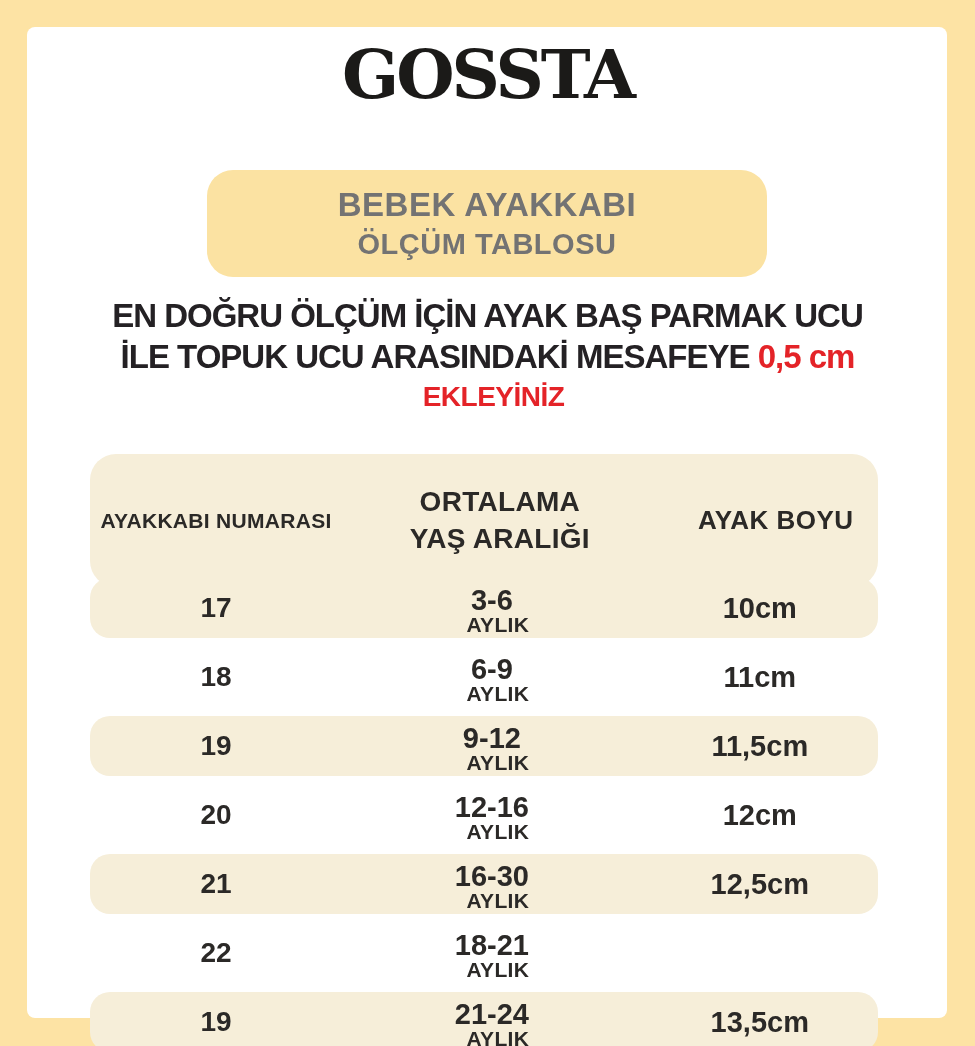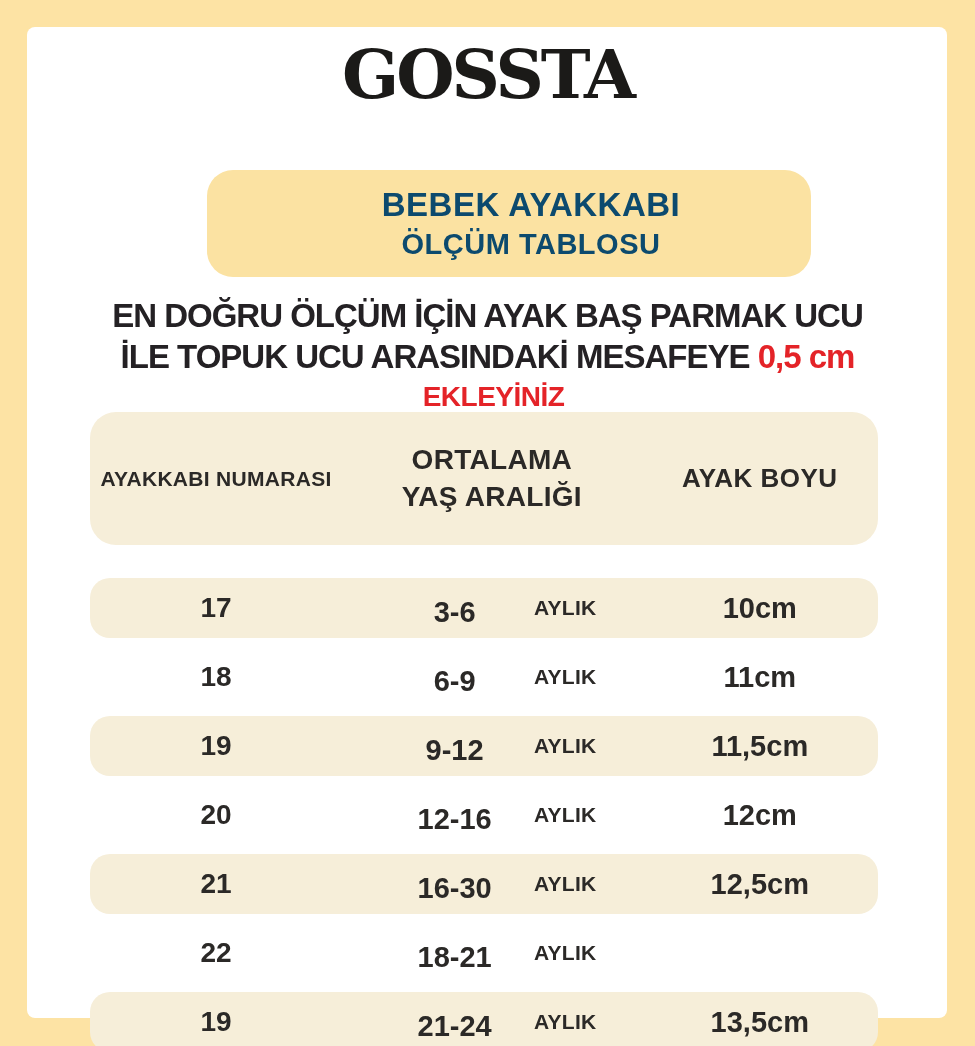--- a/index.html
+++ b/index.html
@@ -22,59 +22,59 @@
     font-family:"DejaVu Serif",serif;
     font-weight:700;font-size:67px;line-height:1.05;
     letter-spacing:-3px;color:#1b1a18;
   }
   
   .title-box{
     position:absolute;left:207px;top:170px;
     width:560px;height:107px;border-radius:26px;
     background:#fbe2a2;
     display:flex;flex-direction:column;align-items:center;justify-content:center;
-    gap:4px;color:#0c4a6e;padding-left:44px;
+    gap:4px;color:#737373;
   }
   .title-line1{font-size:33px;font-weight:700;letter-spacing:.5px;}
   .title-line2{font-size:29px;font-weight:700;letter-spacing:.5px;}
   
   .instruction{
     position:absolute;left:40px;top:296px;width:895px;
     text-align:center;color:#242124;
     font-size:33px;font-weight:700;letter-spacing:-1px;line-height:1.24;
   }
   .red{color:#e42328;}
   .instr-line3{
     position:absolute;left:0;top:381px;width:975px;
     text-align:center;color:#e42328;
     font-size:28px;font-weight:700;letter-spacing:-.5px;padding-left:6px;
   }
   
   .thead{
-    position:absolute;left:90px;top:412px;
+    position:absolute;left:90px;top:454px;
     width:788px;height:133px;border-radius:26px;
     background:#f6eed9;color:#2b2927;
-    display:grid;grid-template-columns:32% 38% 30%;align-items:center;
+    display:grid;grid-template-columns:32% 38% 30%;align-items:center;gap:8px;
   }
   .th{display:flex;flex-direction:column;align-items:center;justify-content:center;}
   .th-c1{font-size:21px;font-weight:700;letter-spacing:.3px;}
   .th-c2{font-size:28px;font-weight:700;line-height:1.32;letter-spacing:.3px;}
   .th-c3{font-size:26px;font-weight:700;letter-spacing:.5px;}
   .rows{position:absolute;left:90px;top:578px;width:788px;}
   .t-row{
     position:relative;width:788px;height:60px;margin-bottom:9px;
     border-radius:20px;
     display:grid;grid-template-columns:32% 38% 30%;align-items:center;
     color:#2b2927;
   }
   .t-row:nth-child(odd){background:#f6eed9;}
   .t-row:nth-child(even){background:#ffffff;}
   .cell{display:flex;align-items:center;justify-content:center;}
   .size-num{font-size:28px;font-weight:700;}
-  .age-cell{display:flex;align-items:center;justify-content:center;}
+  .age-cell{display:flex;align-items:center;justify-content:center;flex-direction:column;}
   .age-range{
     display:inline-block;width:45%;text-align:center;
     font-size:29px;font-weight:700;transform:translateY(4px);
   }
   .age-unit{
     display:inline-block;padding-left:12px;
     font-size:21px;font-weight:700;letter-spacing:.3px;
   }
   .len-val{font-size:29px;font-weight:700;text-align:right;}
 </style>

